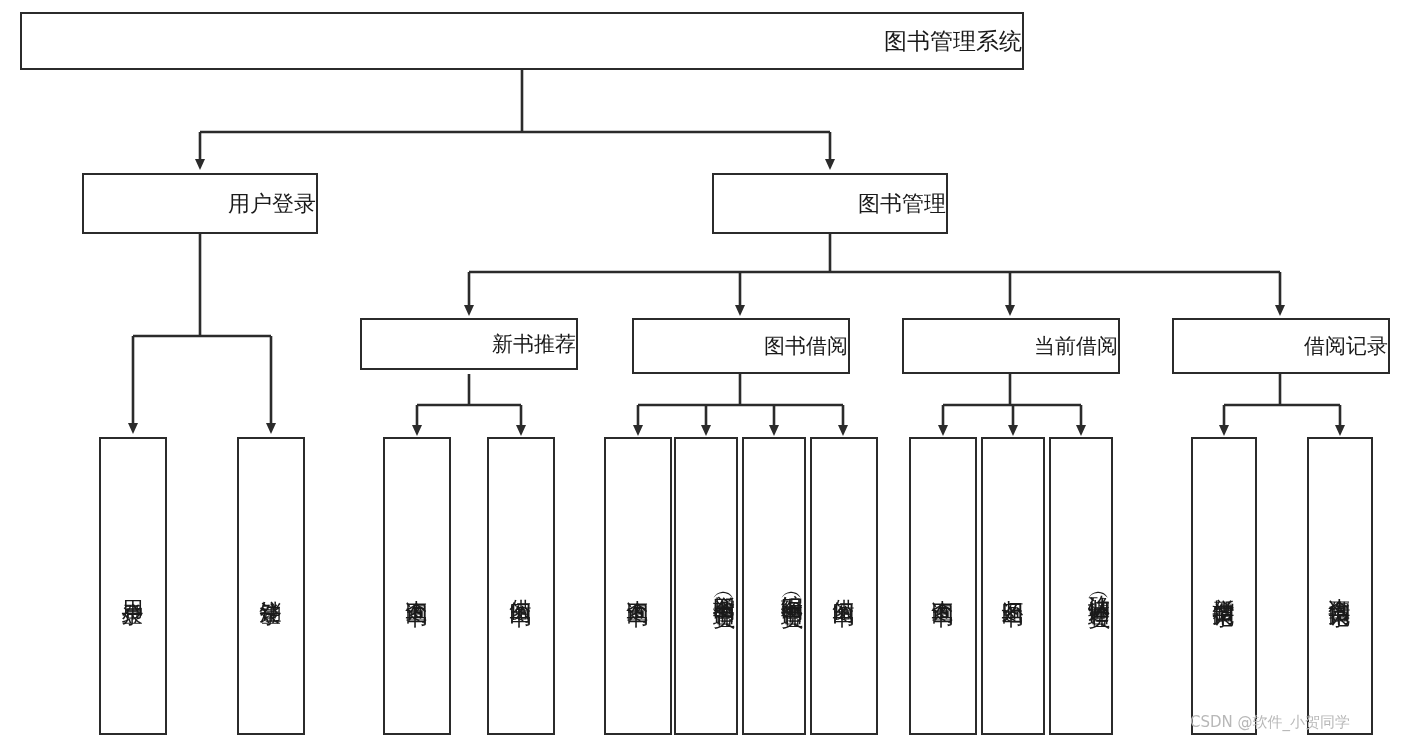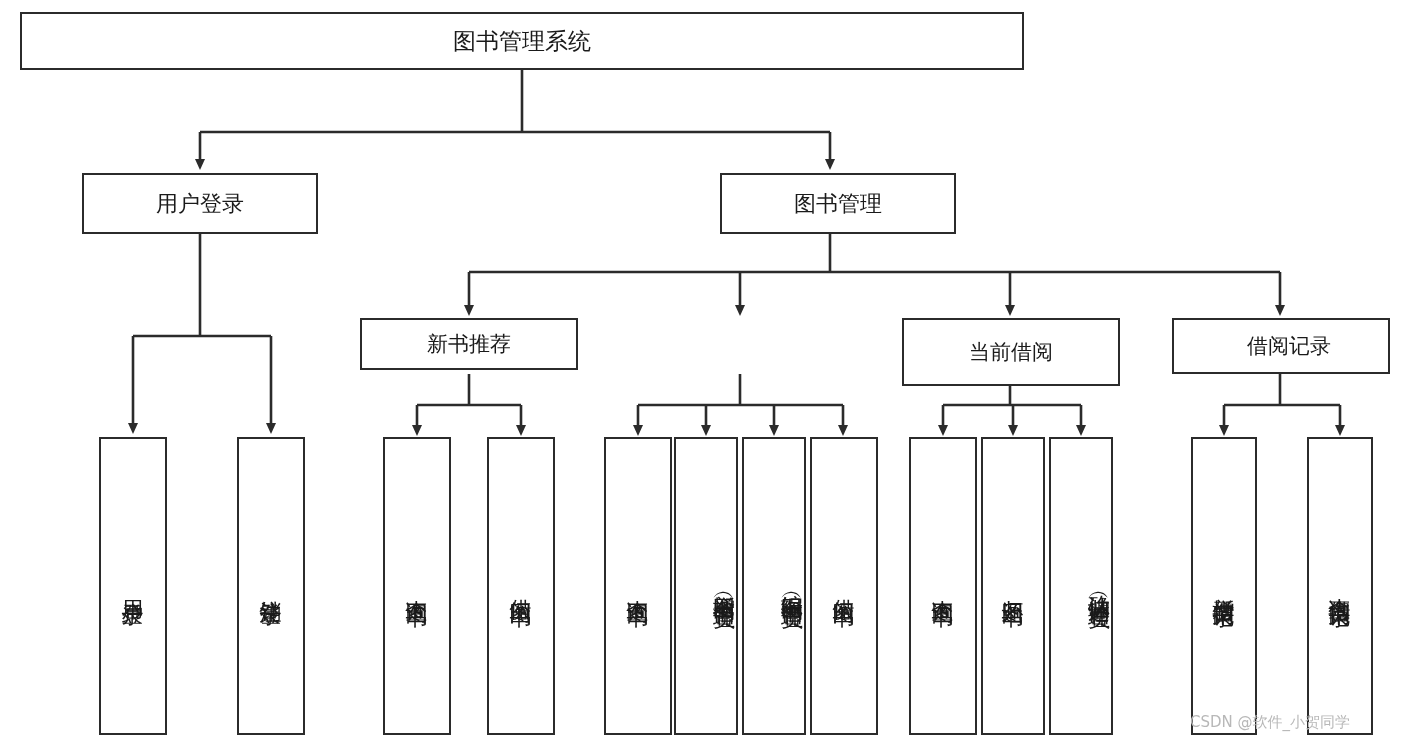--- a/index.html
+++ b/index.html
@@ -27,21 +27,21 @@
     pointer-events: none;
   }
   .node {
     position: absolute;
     box-sizing: border-box;
     border: 2px solid #2b2b2b;
     background: #ffffff;
     color: #1a1a1a;
     display: flex;
     align-items: center;
-    justify-content: center;
+    justify-content: flex-end;
     text-align: center;
     line-height: 1.05;
     z-index: 2;
   }
   .node.root {
     font-size: 23px;
   }
   .node.level1 {
     font-size: 22px;
   }
@@ -132,28 +132,31 @@
     </g>
   </svg>
 
   <div class="node root" style="left:20px; top:12px; width:1004px; height:58px;">
     <span>图书管理系统</span>
   </div>
 
   <div class="node level1" style="left:82px; top:173px; width:236px; height:61px;">
     <span>用户登录</span>
   </div>
-  <div class="node level1" style="left:712px; top:173px; width:236px; height:61px;margin-left:8px;">
+  <div class="node level1" style="left:712px; top:173px; width:236px; height:61px;">
     <span>图书管理</span>
   </div>
 
   <div class="node level2" style="left:360px; top:318px; width:218px; height:52px;">
     <span>新书推荐</span>
   </div>
-  <div class="node level2" style="left:902px; top:318px; width:218px; height:68px;">
+  <div class="node level2" style="left:632px; top:318px; width:218px; height:56px;">
+    <span>图书借阅</span>
+  </div>
+  <div class="node level2" style="left:902px; top:318px; width:218px; height:56px;">
     <span>当前借阅</span>
   </div>
   <div class="node level2" style="left:1172px; top:318px; width:218px; height:56px;padding-left:16px;">
     <span>借阅记录</span>
   </div>
 
   <div class="node leaf" style="left:99px; top:437px; width:68px; height:298px;">
     <span class="leaf-text">用户登录</span>
   </div>
   <div class="node leaf" style="left:237px; top:437px; width:68px; height:298px;">

